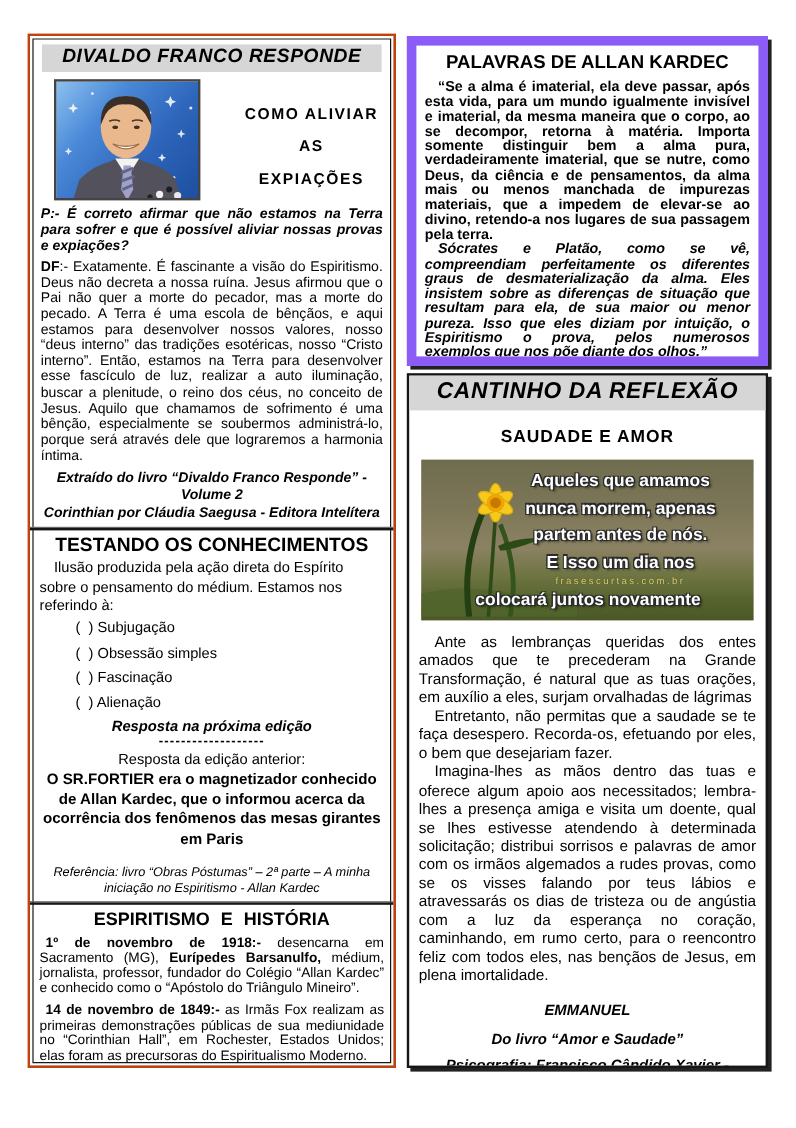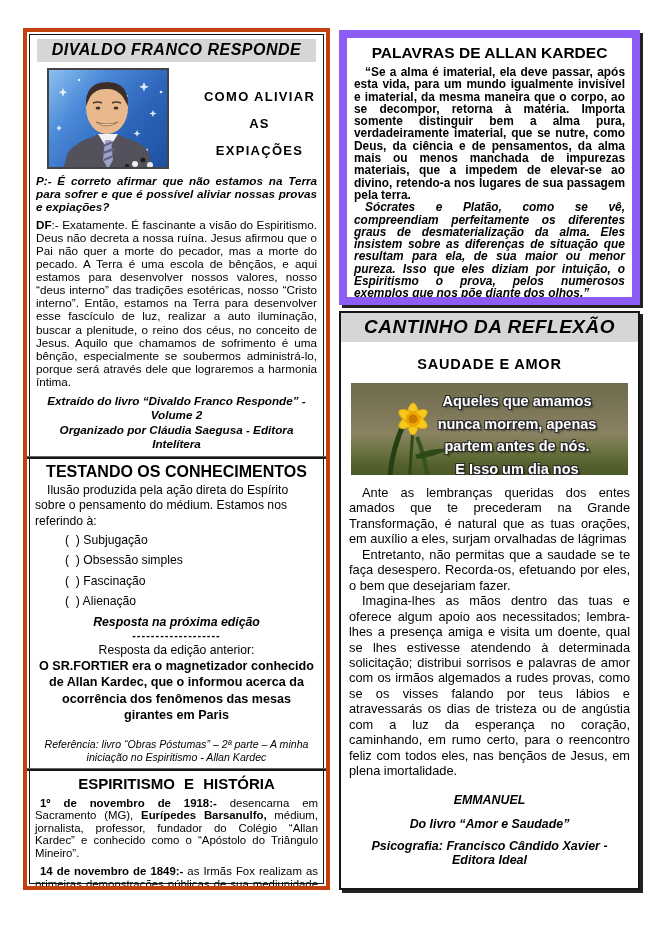--- a/index.html
+++ b/index.html
@@ -4,21 +4,21 @@
 <style>
   * { box-sizing: border-box; margin: 0; padding: 0; }
   body { background:#fff; }
   .page {
     position: relative; width: 663px; height: 940px; background: #fff;
     color: #000; font-family: "Liberation Sans", sans-serif; overflow: hidden;
   }
   
   .box-left {
     position: absolute; left: 23px; top: 28px; width: 307px; height: 862px;
-    border: 4px solid #c2410c;
+    border: 2px solid #c2410c;
     box-shadow: inset 0 0 0 2px #fff, inset 0 0 0 3px #161616;
     padding: 4px 8px 0; overflow: hidden;
   }
   .box-tr {
     position: absolute; left: 339px; top: 30px; width: 301px; height: 275px;
     border: 8px solid #8b5cf6; box-shadow: 3px 3px 0 #222;
     padding: 3px 7px; overflow: hidden;
   }
   .box-br {
     position: absolute; left: 339px; top: 311px; width: 301px; height: 579px;
@@ -60,21 +60,21 @@
   .hist-p { font-size: 11.4px; line-height: 12.55px; text-align: justify; margin: 0 0 6px; text-indent: 5px; }
   .hist-p .lead { font-weight: bold; }
   
   .kardec-h { font-size: 15.5px; font-weight: bold; text-align: center; margin: 3px 0 4px; }
   .kardec-p1 { font-weight: bold; font-size: 11.9px; line-height: 12.3px; text-align: justify; text-indent: 11px; }
   .kardec-p2 { font-weight: bold; font-style: italic; font-size: 11.9px; line-height: 12.3px; text-align: justify; text-indent: 11px; }
   .kardec-attr { font-weight: bold; font-style: italic; font-size: 10.8px; line-height: 12.8px; text-align: center; margin-top: 4px; }
   
   .saudade { text-align: center; font-weight: bold; font-size: 14.5px; letter-spacing: .8px; margin: 14px 0 11px; }
   .flower-img {
-    width: 277px; height: 92px; margin: 0 auto; position: relative; overflow: hidden;
+    width: 277px; height: 134px; margin: 0 auto; position: relative; overflow: hidden;
     background: linear-gradient(180deg,#6e6d4e 0%,#7d7758 32%,#8b8263 55%,#6b733f 74%,#55622e 88%,#4a5827 100%);
   }
   .fl-text {
     position: absolute; top: 7px; left: 58px; right: 3px; text-align: center;
     color: #fff; font-weight: bold; font-size: 14.5px; line-height: 22.5px;
     text-shadow: -1px -1px 0 #2a2a2a, 1px -1px 0 #2a2a2a, -1px 1px 0 #2a2a2a, 1px 1px 0 #2a2a2a, 2px 2px 2px rgba(0,0,0,.55);
   }
   .fl-wm { font-size: 8px; font-weight: normal; color: #d9cb6b; letter-spacing: 2px; line-height: 9px;
     text-shadow: 0 0 1px rgba(0,0,0,.4); }
   .fl-wide { margin-left: -54px; }
@@ -129,21 +129,21 @@
         <div>COMO ALIVIAR AS</div>
         <div>EXPIAÇÕES</div>
       </div>
     </div>
 
     <p class="qa question">P:- É correto afirmar que não estamos na Terra para sofrer e que é possível aliviar nossas provas e expiações?</p>
     <p class="qa answer"><b>DF</b><span>:- Exatamente. É fascinante a visão do Espiritismo. Deus não decreta a nossa ruína. Jesus afirmou que o Pai não quer a morte do pecador, mas a morte do pecado. A Terra é uma escola de bênçãos, e aqui estamos para desenvolver nossos valores, nosso “deus interno” das tradições esotéricas, nosso “Cristo interno”. Então, estamos na Terra para desenvolver esse fascículo de luz, realizar a auto iluminação, buscar a plenitude, o reino dos céus, no conceito de Jesus. Aquilo que chamamos de sofrimento é uma bênção, especialmente se soubermos administrá-lo, porque será através dele que lograremos a harmonia íntima.</span></p>
 
     <div class="source">
       <div>Extraído do livro “Divaldo Franco Responde” - Volume 2</div>
-      <div>Organizado por Cláudia Saegusa - Editora Intelítera</div>
+      <div>Corinthian por Cláudia Saegusa - Editora Intelítera</div>
     </div>
 
     <div class="divider"></div>
 
     <div class="sec-header">TESTANDO OS CONHECIMENTOS</div>
     <p class="quiz-intro">Ilusão produzida pela ação direta do Espírito sobre o pensamento do médium. Estamos nos referindo à:</p>
     <div class="quiz-opt"><span>(&nbsp;&nbsp;)</span> <span>Subjugação</span></div>
     <div class="quiz-opt"><span>(&nbsp;&nbsp;)</span> <span>Obsessão simples</span></div>
     <div class="quiz-opt"><span>(&nbsp;&nbsp;)</span> <span>Fascinação</span></div>
     <div class="quiz-opt"><span>(&nbsp;&nbsp;)</span> <span>Alienação</span></div>

